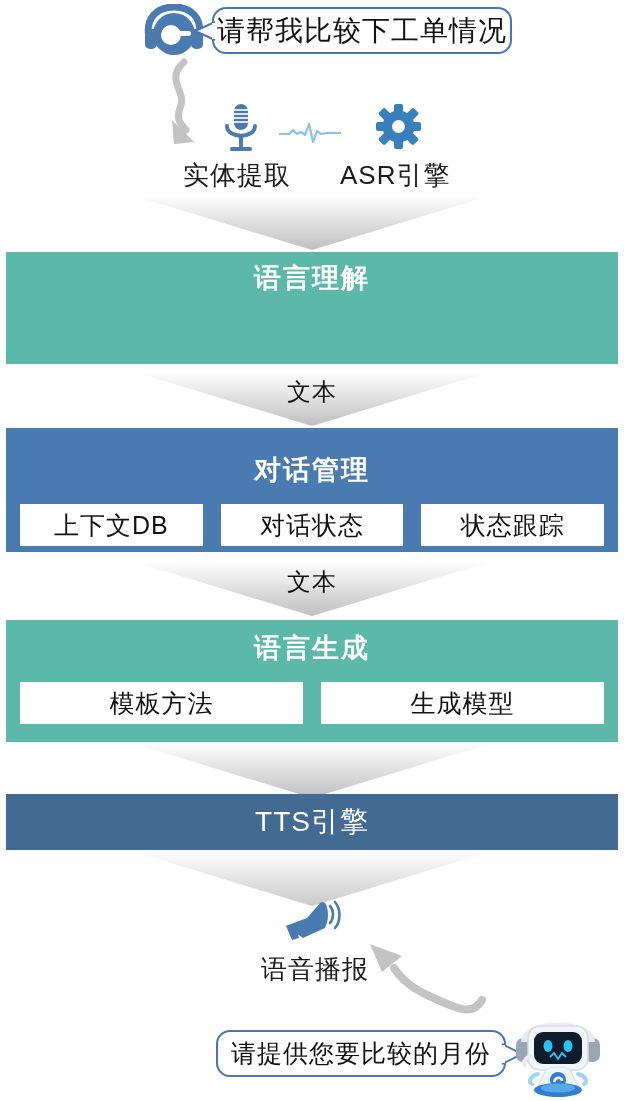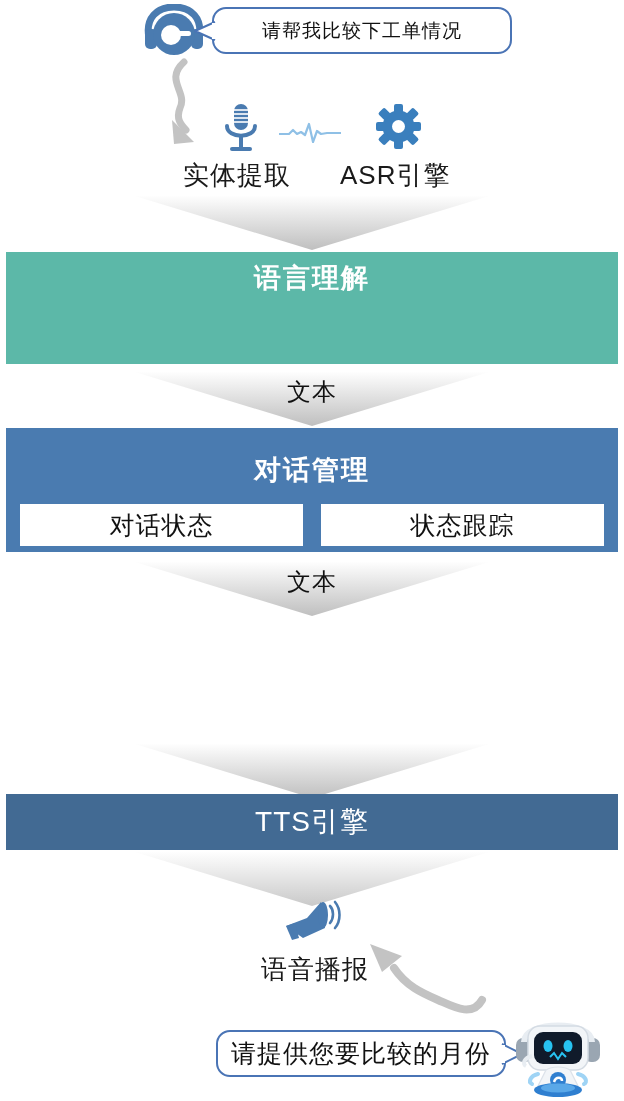--- a/index.html
+++ b/index.html
@@ -11,21 +11,21 @@
   .stage{position:absolute;left:0;top:0;width:624px;height:1101px;}
 
   
   .headset{position:absolute;left:143px;top:4px;width:62px;height:56px;}
   .bubble{
     position:absolute;box-sizing:border-box;
     border:2px solid #4a74b5;border-radius:14px;background:#fff;
     display:flex;align-items:center;justify-content:center;
     color:#111;letter-spacing:1px;white-space:nowrap;
   }
-  .bubble-top{left:212px;top:7px;width:300px;height:47px;font-size:19px;}
+  .bubble-top{left:212px;top:7px;width:300px;height:47px;font-size:28px;}
   .bubble-bottom{left:216px;top:1030px;width:290px;height:47px;font-size:25px;}
   .tail{position:absolute;}
 
   
   .curve-top{position:absolute;left:152px;top:58px;width:88px;height:96px;}
   .curve-bottom{position:absolute;left:364px;top:942px;width:125px;height:78px;}
 
   
   .mic{position:absolute;left:222px;top:103px;width:38px;height:50px;}
   .wave{position:absolute;left:279px;top:122px;width:62px;height:22px;}
@@ -170,38 +170,46 @@
         </linearGradient>
       </defs>
       <path d="M0 0 L354 0 L177 54 Z" fill="url(#g2)"></path>
     </svg>
     <div class="chev-text">文本</div>
   </div>
 
   <div class="band band-blue" style="top:428px;height:124px;padding-top:24px;">
     <div class="band-title">对话管理</div>
     <div class="band-row" style="margin-top:16px;">
+      <div class="cell">上下文DB</div>
       <div class="cell">对话状态</div>
       <div class="cell">状态跟踪</div>
     </div>
   </div>
 
   <div class="chev" style="top:562px;">
     <svg viewBox="0 0 354 54" preserveAspectRatio="none">
       <defs>
         <linearGradient id="g3" x1="0" y1="0" x2="0" y2="1">
           <stop offset="0%" stop-color="#fefefe"></stop>
           <stop offset="100%" stop-color="#bfbfbf"></stop>
         </linearGradient>
       </defs>
       <path d="M0 0 L354 0 L177 54 Z" fill="url(#g3)"></path>
     </svg>
     <div class="chev-text">文本</div>
   </div>
 
+  <div class="band band-green" style="top:620px;height:122px;padding-top:10px;">
+    <div class="band-title">语言生成</div>
+    <div class="band-row" style="margin-top:16px;">
+      <div class="cell">模板方法</div>
+      <div class="cell">生成模型</div>
+    </div>
+  </div>
 
   <div class="chev" style="top:744px;">
     <svg viewBox="0 0 354 54" preserveAspectRatio="none">
       <defs>
         <linearGradient id="g4" x1="0" y1="0" x2="0" y2="1">
           <stop offset="0%" stop-color="#fefefe"></stop>
           <stop offset="100%" stop-color="#bfbfbf"></stop>
         </linearGradient>
       </defs>
       <path d="M0 0 L354 0 L177 54 Z" fill="url(#g4)"></path>

